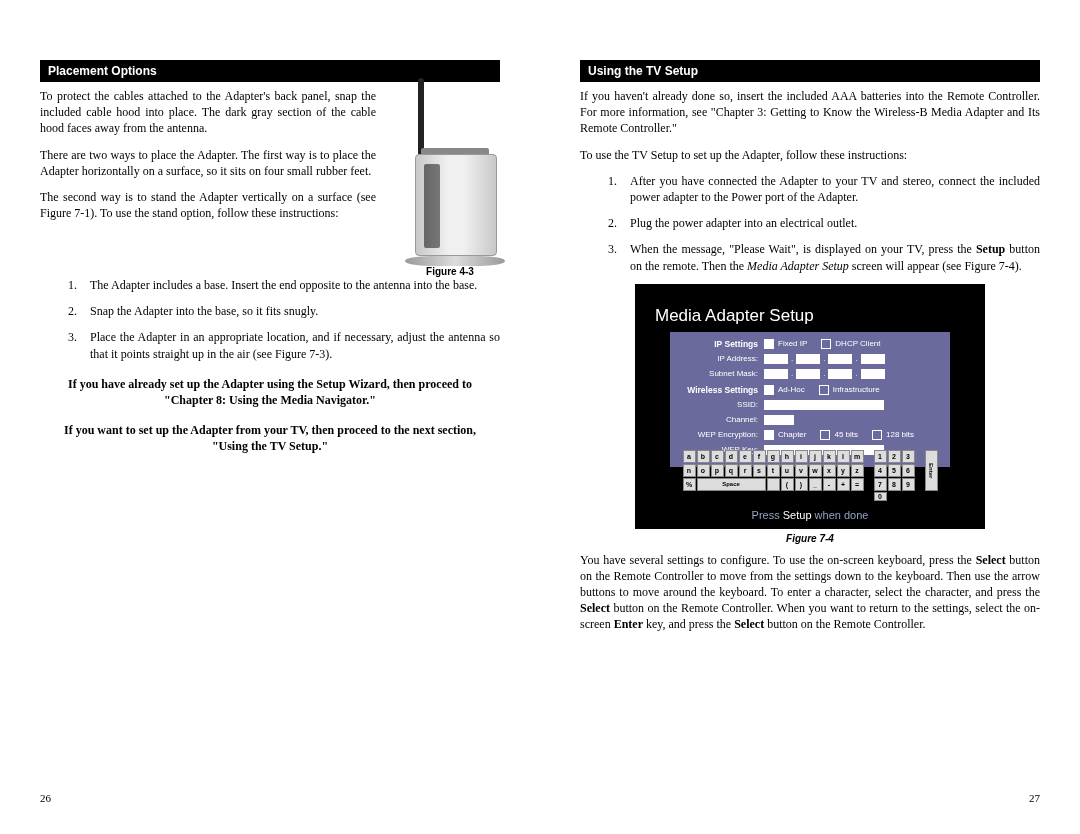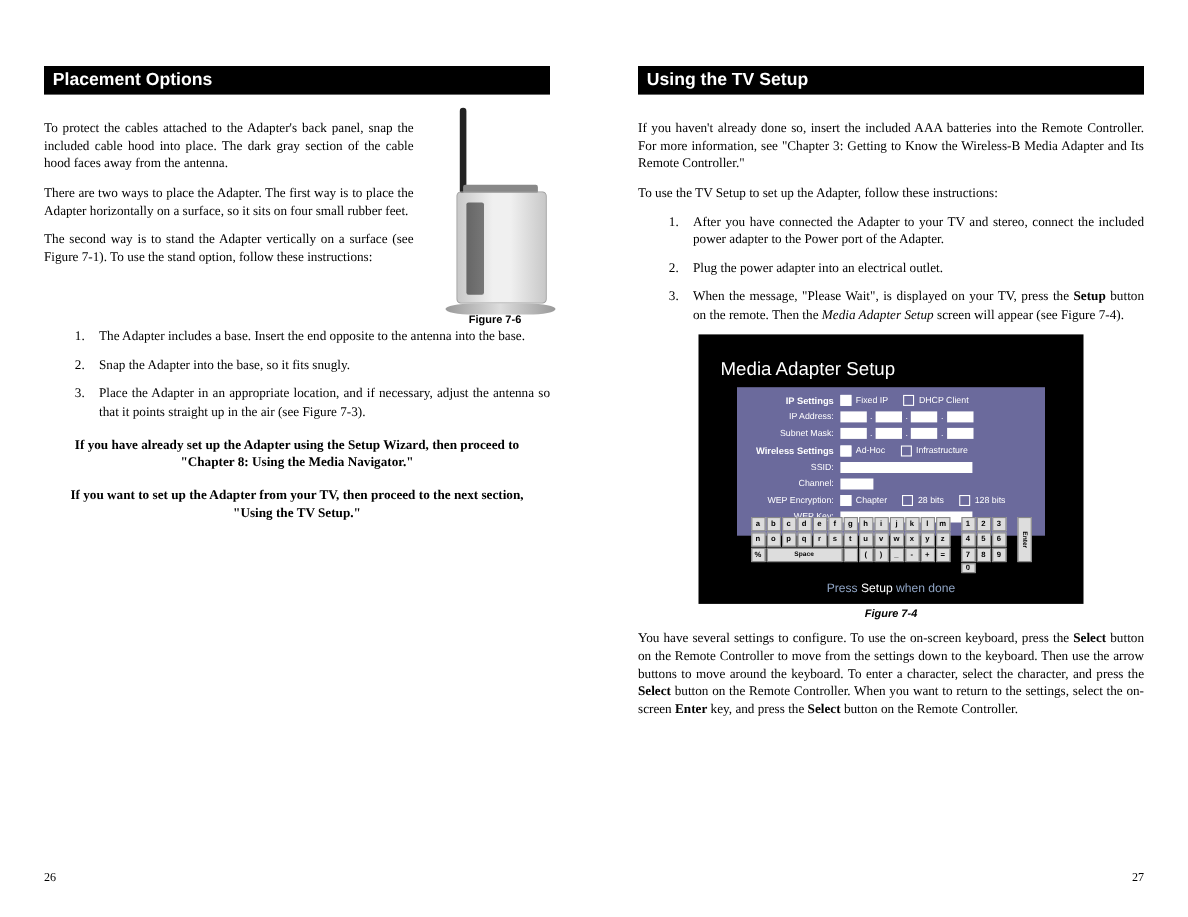--- a/index.html
+++ b/index.html
@@ -21,23 +21,23 @@
     height: 834px;
     padding: 60px 40px 30px 40px;
     box-sizing: border-box;
     position: relative;
   }
   .section-header {
     background: #000;
     color: #fff;
     font-family: Arial, Helvetica, sans-serif;
     font-weight: bold;
-    font-size: 16px;
+    font-size: 12px;
     padding: 4px 8px;
-    margin-bottom: 22px;
+    margin-bottom: 6px;
   }
   .body-text {
     font-size: 12px;
     line-height: 1.35;
     text-align: justify;
     margin-bottom: 10px;
   }
   .indented-list {
     font-size: 12px;
     line-height: 1.35;
@@ -292,21 +292,21 @@
         <div class="body-text" style="margin-bottom:4px;">The second way is to stand the Adapter vertically on a surface (see Figure 7-1). To use the stand option, follow these instructions:</div>
       </div>
       <div class="float-image">
         <div class="device-fig">
           <div class="antenna"></div>
           <div class="device-top"></div>
           <div class="device-body"></div>
           <div class="device-front"></div>
           <div class="device-base"></div>
         </div>
-        <div class="fig-caption">Figure 7-6</div>
+        <div class="fig-caption">Figure 4-3</div>
       </div>
     </div>
 
     <div class="indented-list">
       <div class="list-item">
         <div class="list-num">1.</div>
         <div class="list-text">The Adapter includes a base. Insert the end opposite to the antenna into the base.</div>
       </div>
       <div class="list-item">
         <div class="list-num">2.</div>
@@ -392,21 +392,21 @@
         </div>
         <div class="settings-row">
           <div class="settings-label">Channel:</div>
           <div class="text-input-box" style="width:30px;"></div>
         </div>
         <div class="settings-row">
           <div class="settings-label">WEP Encryption:</div>
           <span class="radio-box filled"></span>
             <span class="radio-label">Chapter</span>
           <span class="radio-box"></span>
-            <span class="radio-label">28 bits</span>
+            <span class="radio-label">45 bits</span>
           <span class="radio-box"></span>
             <span class="radio-label">128 bits</span>
         </div>
         <div class="settings-row">
           <div class="settings-label">WEP Key:</div>
           <div class="text-input-box"></div>
         </div>
       </div>
 
       <div class="keyboard-area">

